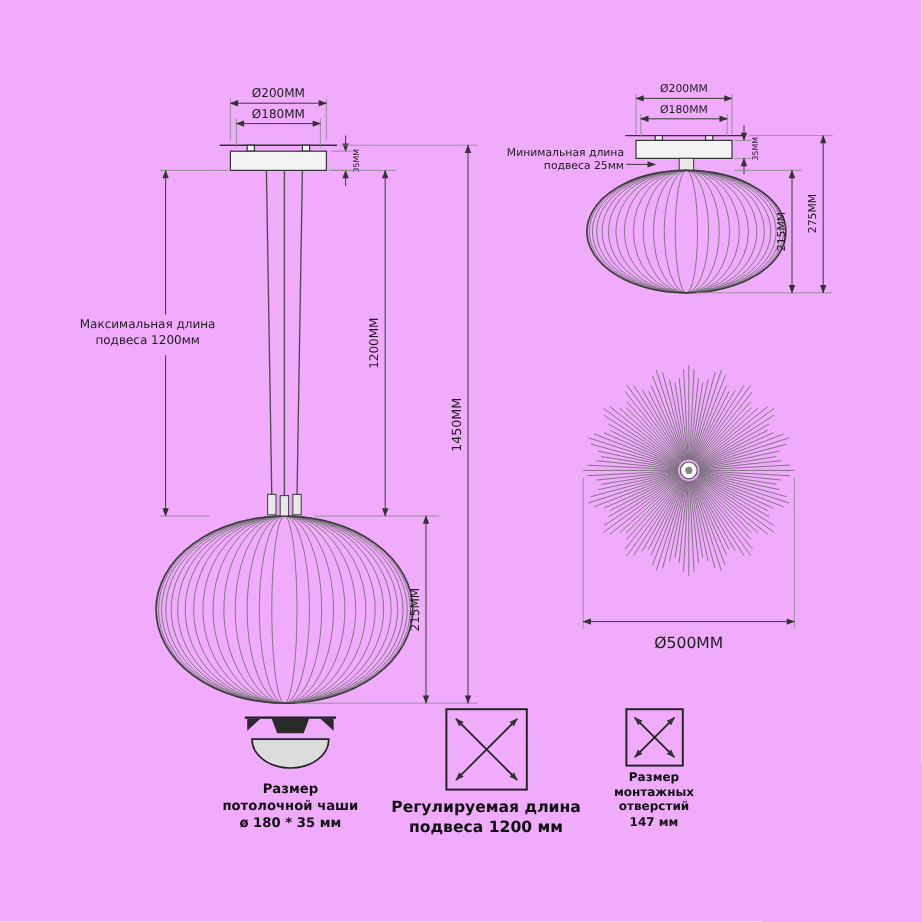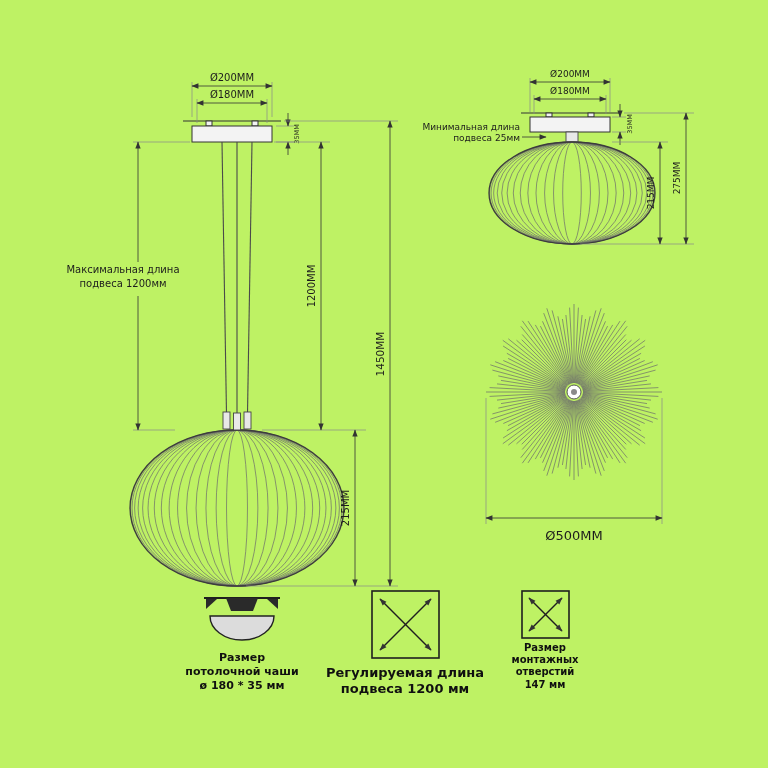--- a/index.html
+++ b/index.html
@@ -1,16 +1,16 @@
 <!DOCTYPE html>
 <html><head>
 <meta charset="utf-8">
 <style>
   html,body{margin:0;padding:0;background:#ffffff;}
-  .page{position:relative;width:768px;height:768px;background:#bef264;overflow:hidden;}
+  .page{position:relative;width:768px;height:768px;background:#f0abfc;overflow:hidden;}
   svg{display:block;}
   text{font-family:"DejaVu Sans","Liberation Sans",sans-serif;fill:#1c1c1c;}
   .t10{font-size:10px;}
   .t105{font-size:10.5px;}
   .t9{font-size:9px;}
   .t65{font-size:6.5px;}
   .t13{font-size:13px;}
   .leg{font-weight:bold;fill:#101010;}
   .leg11{font-size:11px;}
   .leg10{font-size:10px;}

